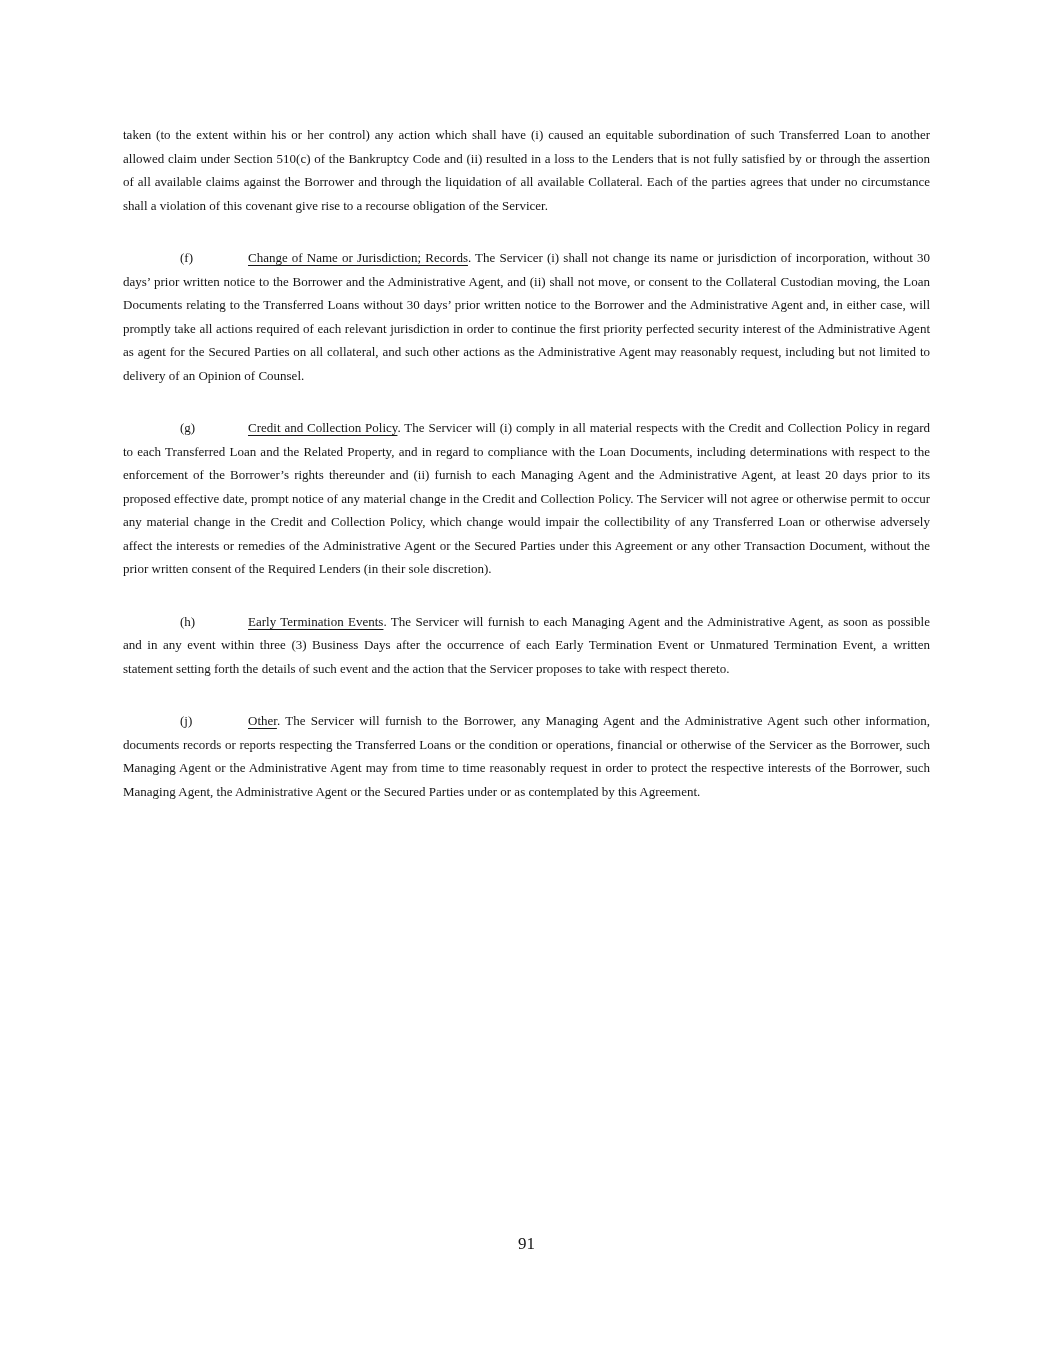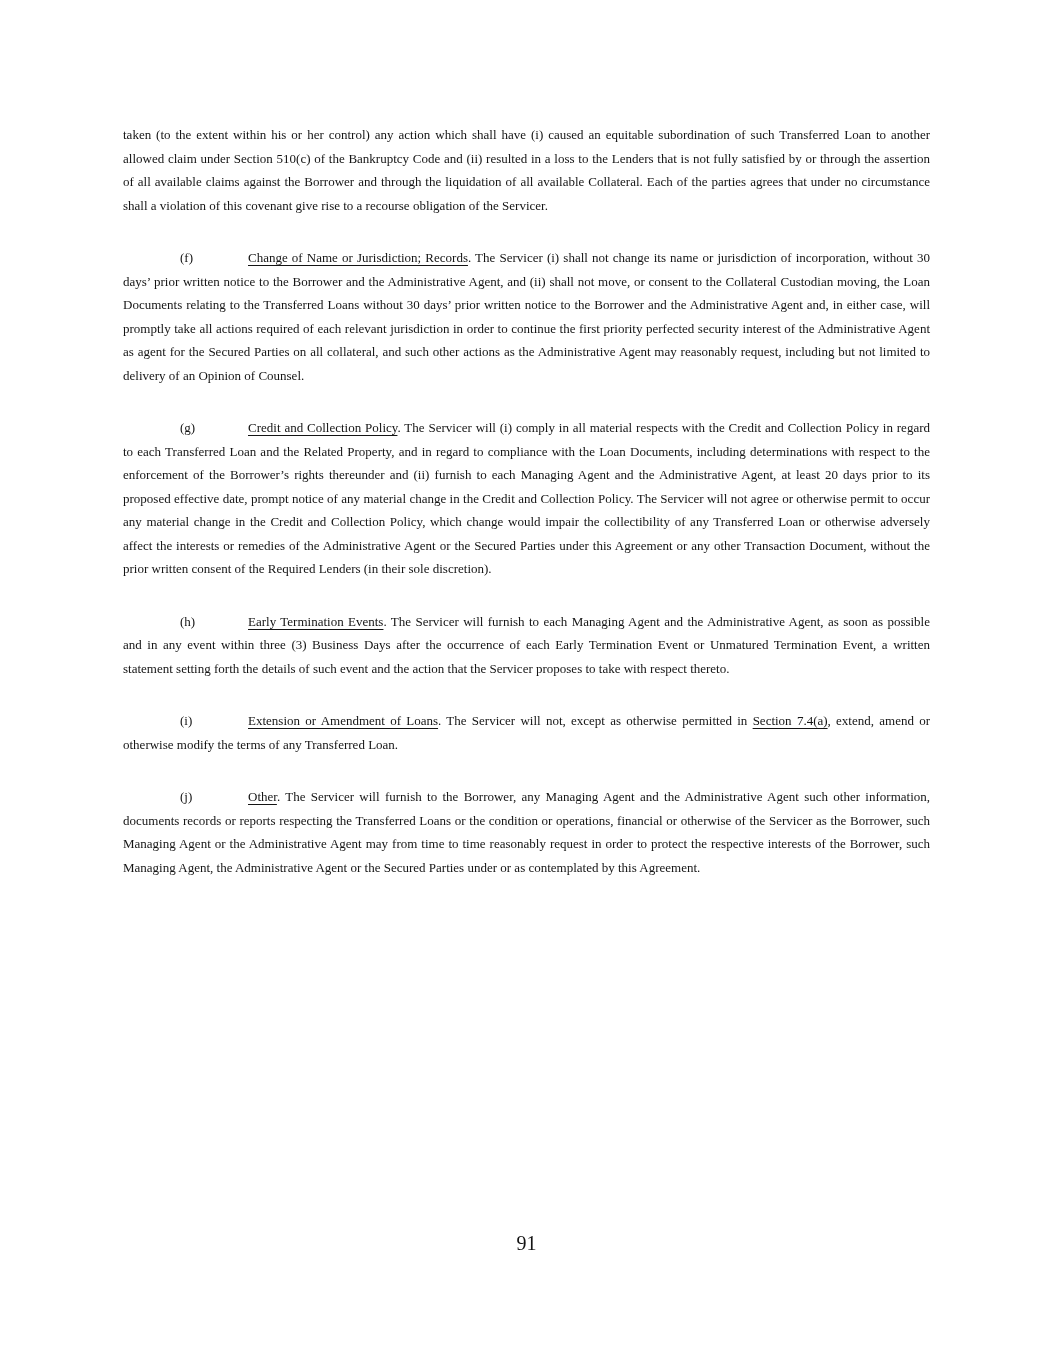--- a/index.html
+++ b/index.html
@@ -39,29 +39,28 @@
   .u {
     text-decoration: underline;
     text-underline-offset: 3px;
   }
   .page-number {
     position: absolute;
     top: 1232px;
     left: 123px;
     width: 807px;
     text-align: center;
-    font-size: 20px;
+    font-size: 17px;
     line-height: 23.5px;
   }
 </style>
 </head>
 <body>
 
 <div class="page-body" id="paragraphs-container">
     <p class="para"><span>taken (to the extent within his or her control) any action which shall have (i) caused an equitable subordination of such Transferred Loan to another allowed claim under Section 510(c) of the Bankruptcy Code and (ii) resulted in a loss to the Lenders that is not fully satisfied by or through the assertion of all available claims against the Borrower and through the liquidation of all available Collateral.  Each of the parties agrees that under no circumstance shall a violation of this covenant give rise to a recourse obligation of the Servicer.</span></p>
     <p class="para lettered"><span class="letter">(f)</span><span class="u">Change of Name or Jurisdiction; Records</span><span>.  The Servicer (i) shall not change its name or jurisdiction of incorporation, without 30 days’ prior written notice to the Borrower and the Administrative Agent, and (ii) shall not move, or consent to the Collateral Custodian moving, the Loan Documents relating to the Transferred Loans without 30 days’ prior written notice to the Borrower and the Administrative Agent and, in either case, will promptly take all actions required of each relevant jurisdiction in order to continue the first priority perfected security interest of the Administrative Agent as agent for the Secured Parties on all collateral, and such other actions as the Administrative Agent may reasonably request, including but not limited to delivery of an Opinion of Counsel.</span></p>
     <p class="para lettered"><span class="letter">(g)</span><span class="u">Credit and Collection Policy</span><span>.  The Servicer will (i) comply in all material respects with the Credit and Collection Policy in regard to each Transferred Loan and the Related Property, and in regard to compliance with the Loan Documents, including determinations with respect to the enforcement of the Borrower’s rights thereunder and (ii) furnish to each Managing Agent and the Administrative Agent, at least 20 days prior to its proposed effective date, prompt notice of any material change in the Credit and Collection Policy.  The Servicer will not agree or otherwise permit to occur any material change in the Credit and Collection Policy, which change would impair the collectibility of any Transferred Loan or otherwise adversely affect the interests or remedies of the Administrative Agent or the Secured Parties under this Agreement or any other Transaction Document, without the prior written consent of the Required Lenders (in their sole discretion).</span></p>
     <p class="para lettered"><span class="letter">(h)</span><span class="u">Early Termination Events</span><span>.  The Servicer will furnish to each Managing Agent and the Administrative Agent, as soon as possible and in any event within three (3) Business Days after the occurrence of each Early Termination Event or Unmatured Termination Event, a written statement setting forth the details of such event and the action that the Servicer proposes to take with respect thereto.</span></p>
-    <p class="para lettered"><span class="letter">(i)</span><span class="u">Extension or Amendment of Loans</span><span>.  The Servicer will not, except as otherwise permitted in </span><span class="u">Section 7.4(a)</span><span>, extend, amend or otherwise modify the terms of any Transferred Loan.</span></p>
     <p class="para lettered"><span class="letter">(j)</span><span class="u">Other</span><span>.  The Servicer will furnish to the Borrower, any Managing Agent and the Administrative Agent such other information, documents records or reports respecting the Transferred Loans or the condition or operations, financial or otherwise of the Servicer as the Borrower, such Managing Agent or the Administrative Agent may from time to time reasonably request in order to protect the respective interests of the Borrower, such Managing Agent, the Administrative Agent or the Secured Parties under or as contemplated by this Agreement.</span></p>
   </div>
 
 <div class="page-number">91</div>
 
 </body></html>

